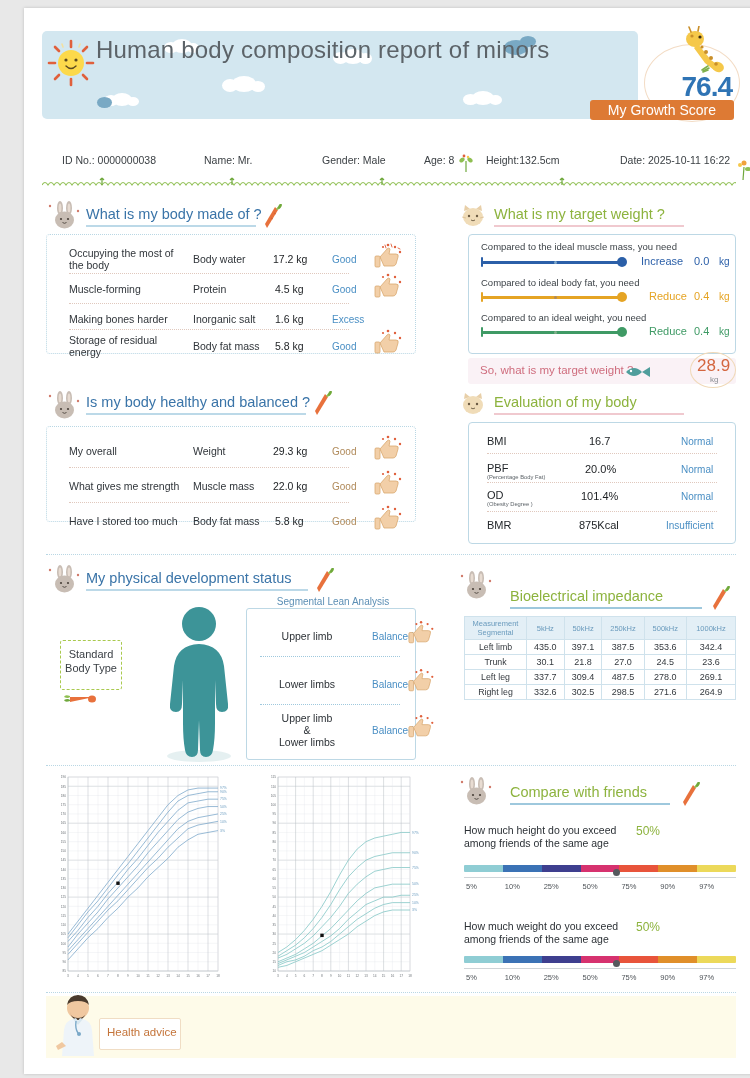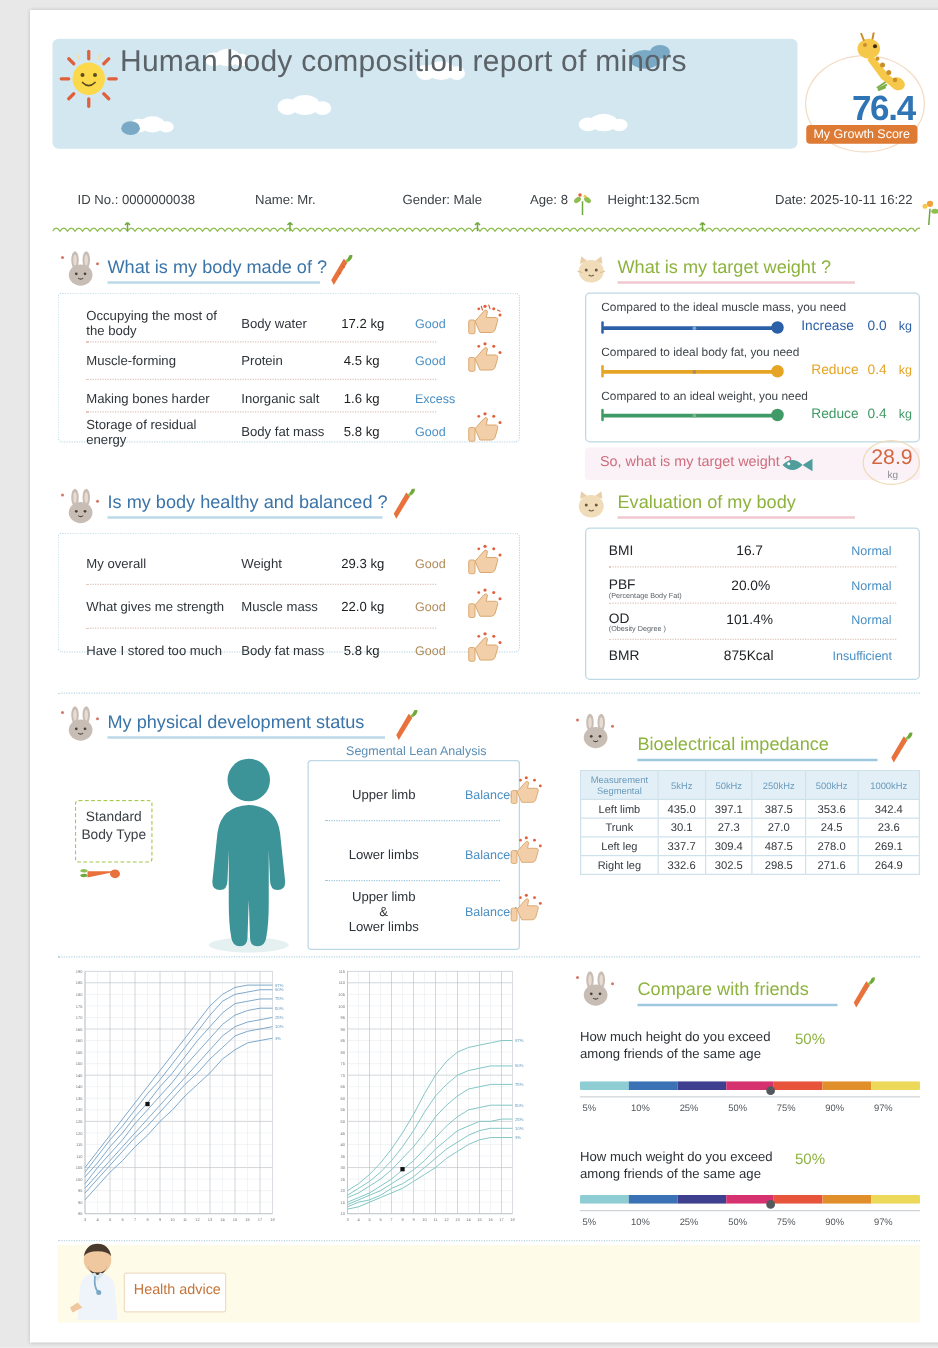--- a/index.html
+++ b/index.html
@@ -57,21 +57,21 @@
   .sun { position: absolute; left: 18px; top: 26px; }
   .score {
     position: absolute; right: 22px; top: 44px;
     font-size: 28px; font-weight: bold; color: #2f74b5;
     letter-spacing: -1px;
     margin-top: 19px;
   }
   .score-badge {
     position: absolute; right: 20px; top: 92px;
     background: #dd7a34; color: #fff;
-    font-size: 10px; padding: 2px 6px; border-radius: 3px;
+    font-size: 14px; padding: 2px 18px; border-radius: 3px;
     white-space: nowrap;
   }
   .giraffe { position: absolute; right: 26px; top: 18px; }
   .score-circle {
     position: absolute; right: 14px; top: 36px;
     width: 96px; height: 78px;
     border: 1.5px solid #f3dcc5; border-radius: 50%;
   }
 
   
@@ -677,21 +677,21 @@
         <th>Left limb</th>
         <td>435.0</td>
         <td>397.1</td>
         <td>387.5</td>
         <td>353.6</td>
         <td>342.4</td>
       </tr>
       <tr>
         <th>Trunk</th>
         <td>30.1</td>
-        <td>27.3</td>
+        <td>21.8</td>
         <td>27.0</td>
         <td>24.5</td>
         <td>23.6</td>
       </tr>
       <tr>
         <th>Left leg</th>
         <td>337.7</td>
         <td>309.4</td>
         <td>487.5</td>
         <td>278.0</td>

